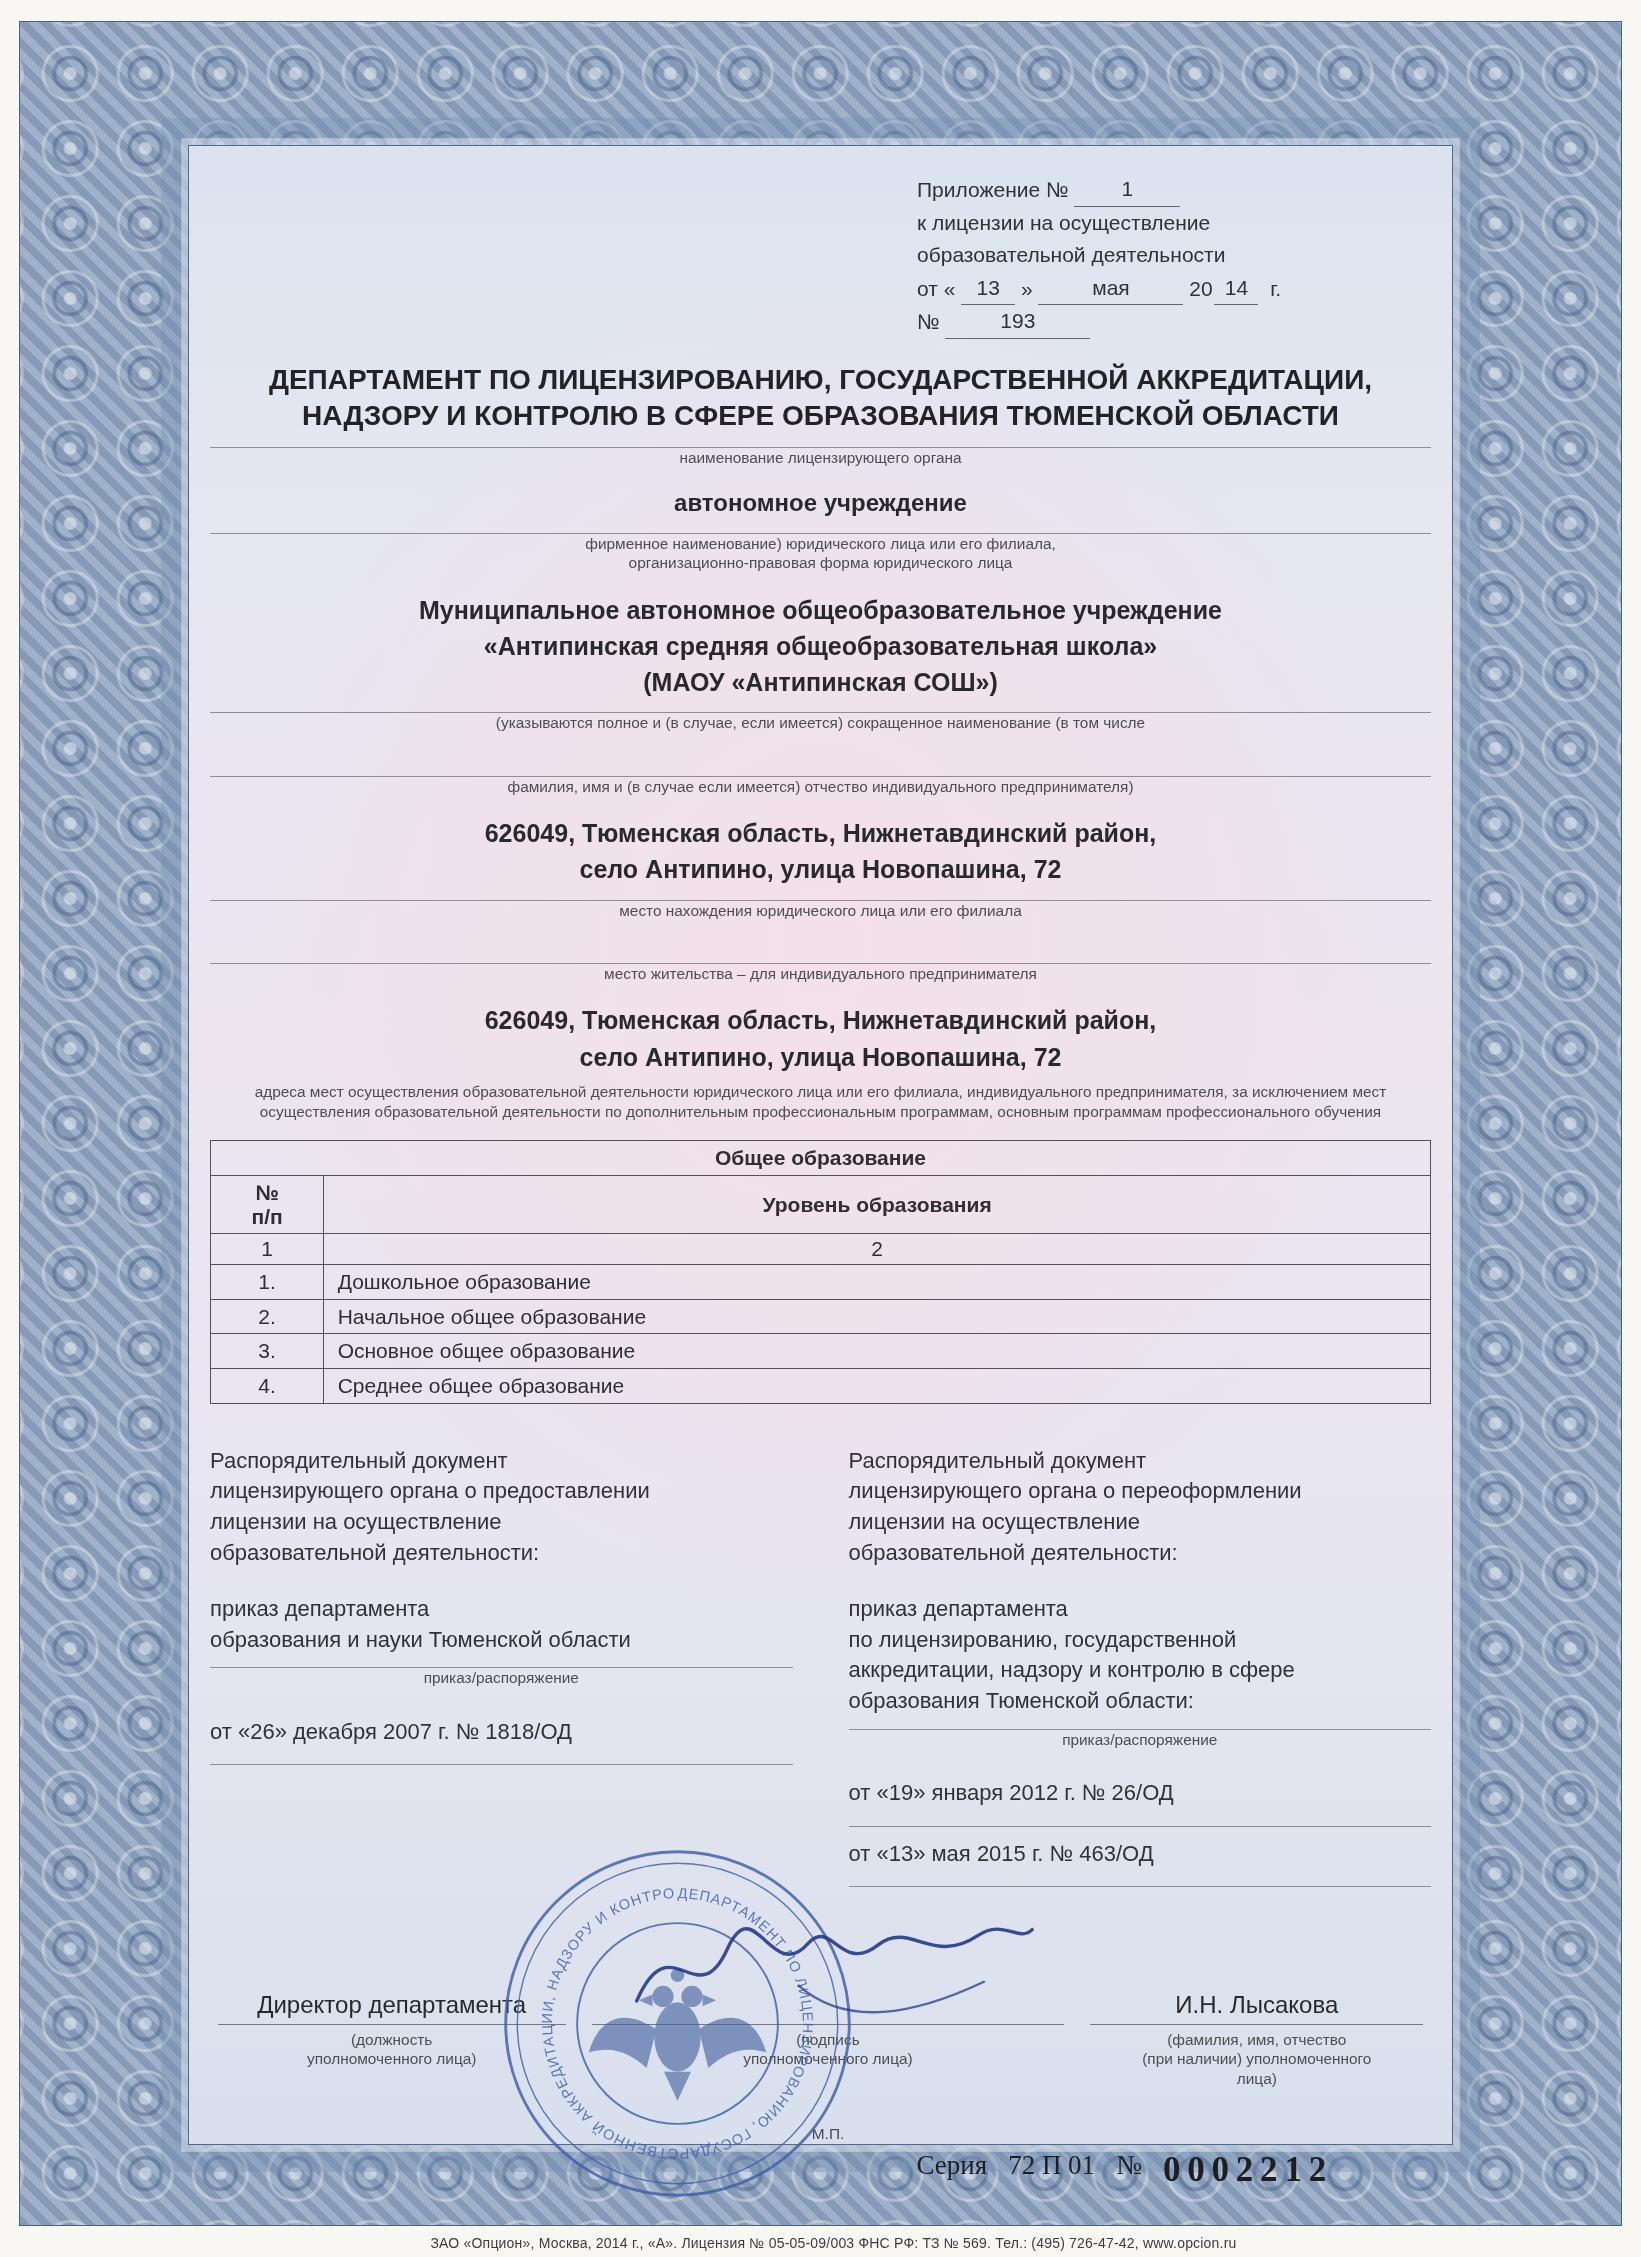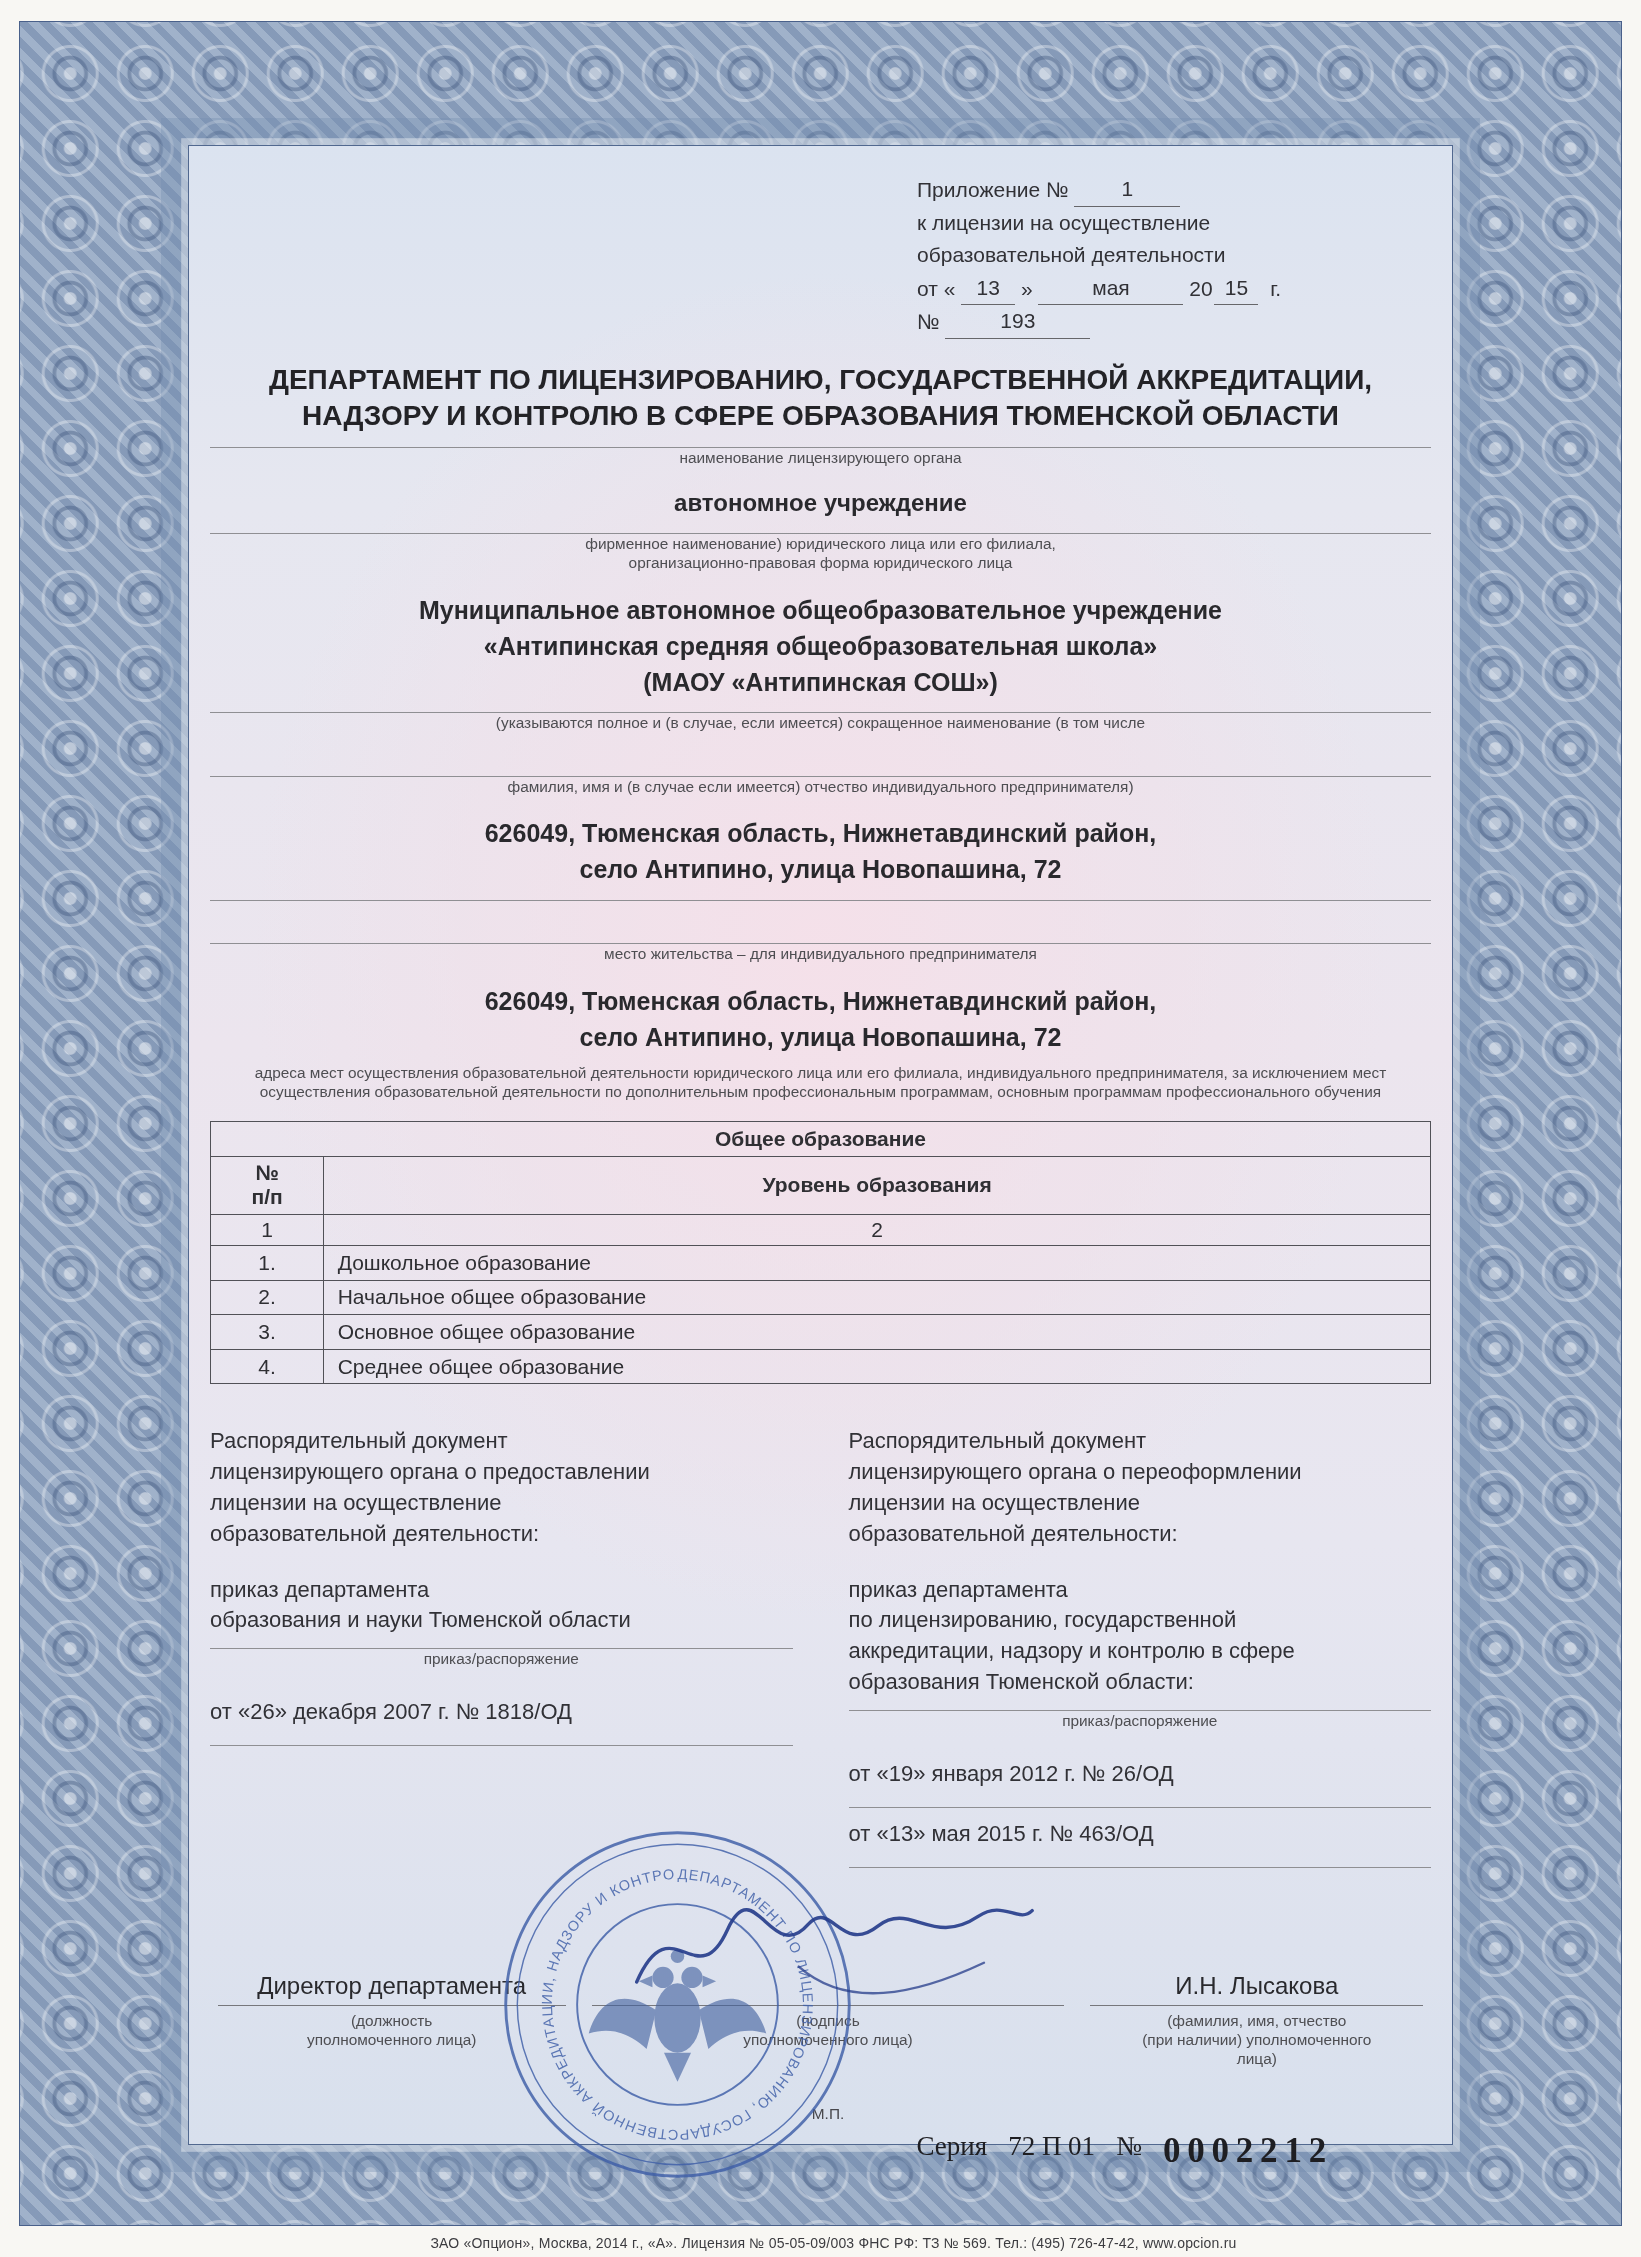--- a/index.html
+++ b/index.html
@@ -92,21 +92,21 @@
 <div class="inner">
   <div class="content">
 
     <div class="appendix">
       <div>
         <span>Приложение №</span><span class="fill f-num">1</span>
       </div>
       <div class="pre">к лицензии на осуществление
 образовательной деятельности</div>
       <div>
-        <span>от «</span><span class="fill f-day">13</span><span>»</span><span class="fill f-month">мая</span><span>20</span><span class="fill f-year">15</span> <span>г.</span>
+        <span>от «</span><span class="fill f-day">13</span><span>»</span><span class="fill f-month">мая</span><span>20</span><span class="fill f-year">14</span> <span>г.</span>
       </div>
       <div>
         <span>№</span><span class="fill f-no">193</span>
       </div>
     </div>
 
     <div class="dept-title pre rule">ДЕПАРТАМЕНТ ПО ЛИЦЕНЗИРОВАНИЮ, ГОСУДАРСТВЕННОЙ АККРЕДИТАЦИИ,
 НАДЗОРУ И КОНТРОЛЮ В СФЕРЕ ОБРАЗОВАНИЯ ТЮМЕНСКОЙ ОБЛАСТИ</div>
     <div class="caption">наименование лицензирующего органа</div>
 
@@ -124,20 +124,21 @@
     </div>
 
     <div class="field">
       <div class="blank rule"></div>
       <div class="caption">фамилия, имя и (в случае если имеется) отчество индивидуального предпринимателя)</div>
     </div>
 
     <div class="field">
       <div class="value addr pre rule">626049, Тюменская область, Нижнетавдинский район,
 село Антипино, улица Новопашина, 72</div>
+      <div class="caption">место нахождения юридического лица или его филиала</div>
     </div>
 
     <div class="field">
       <div class="blank rule"></div>
       <div class="caption">место жительства – для индивидуального предпринимателя</div>
     </div>
 
     <div class="field">
       <div class="value addr pre">626049, Тюменская область, Нижнетавдинский район,
 село Антипино, улица Новопашина, 72</div>

